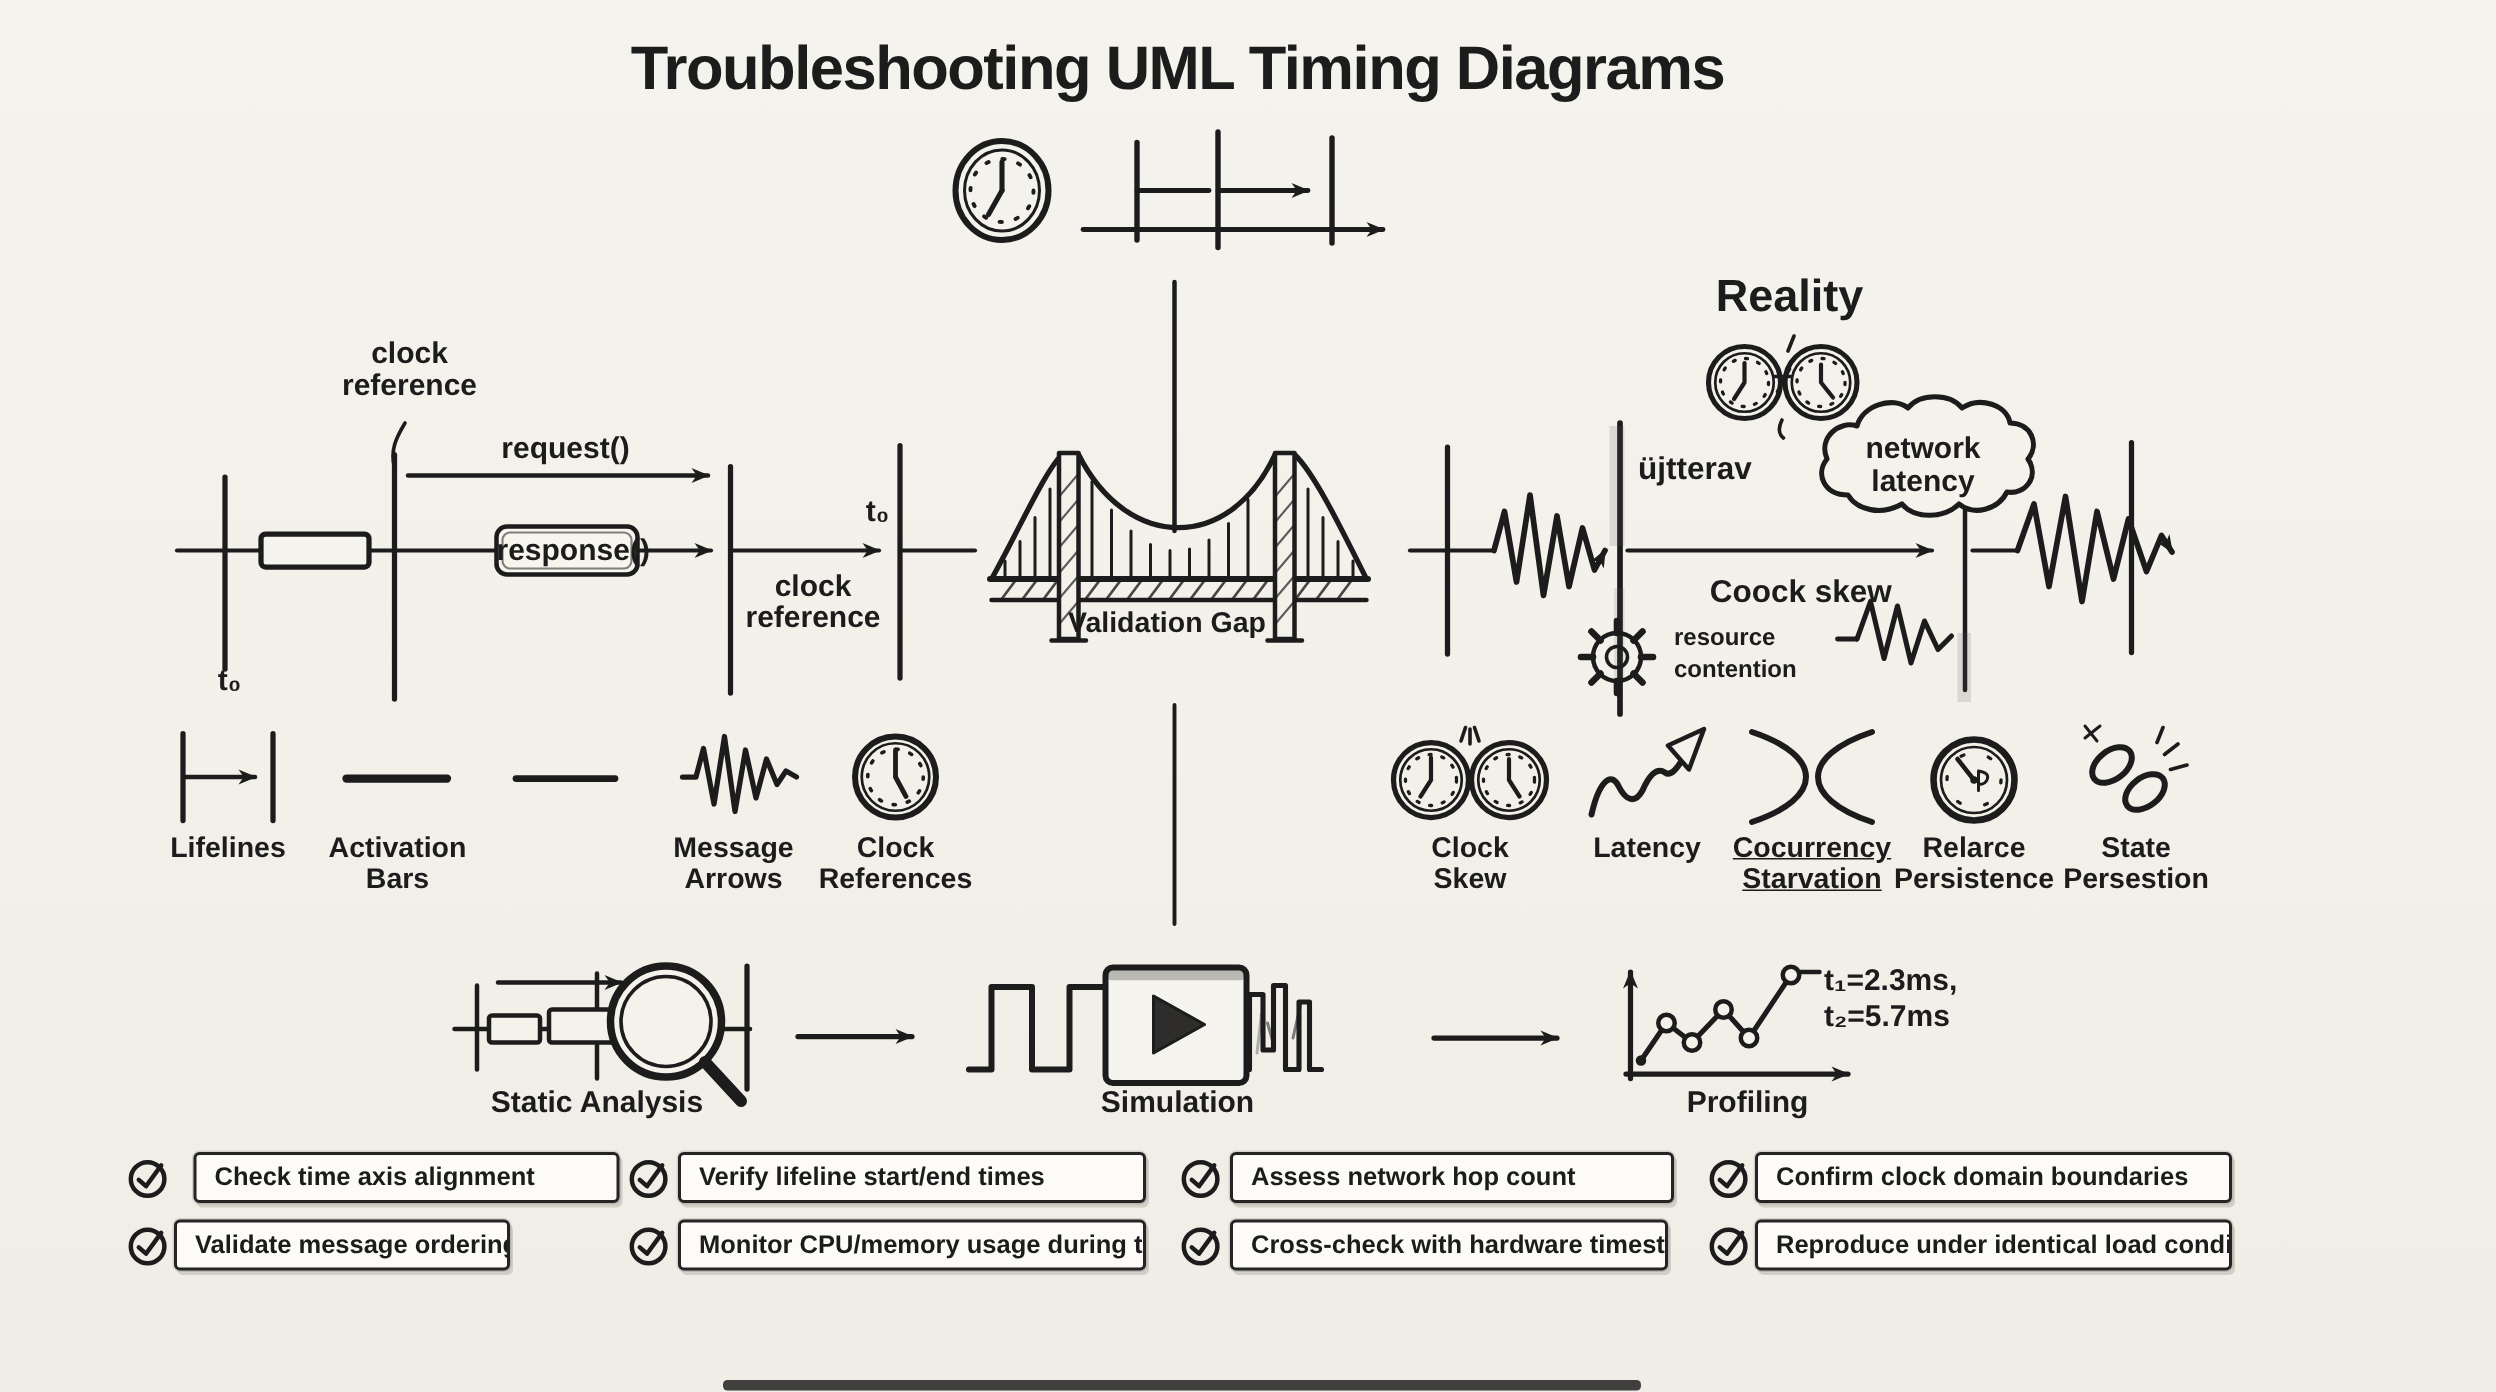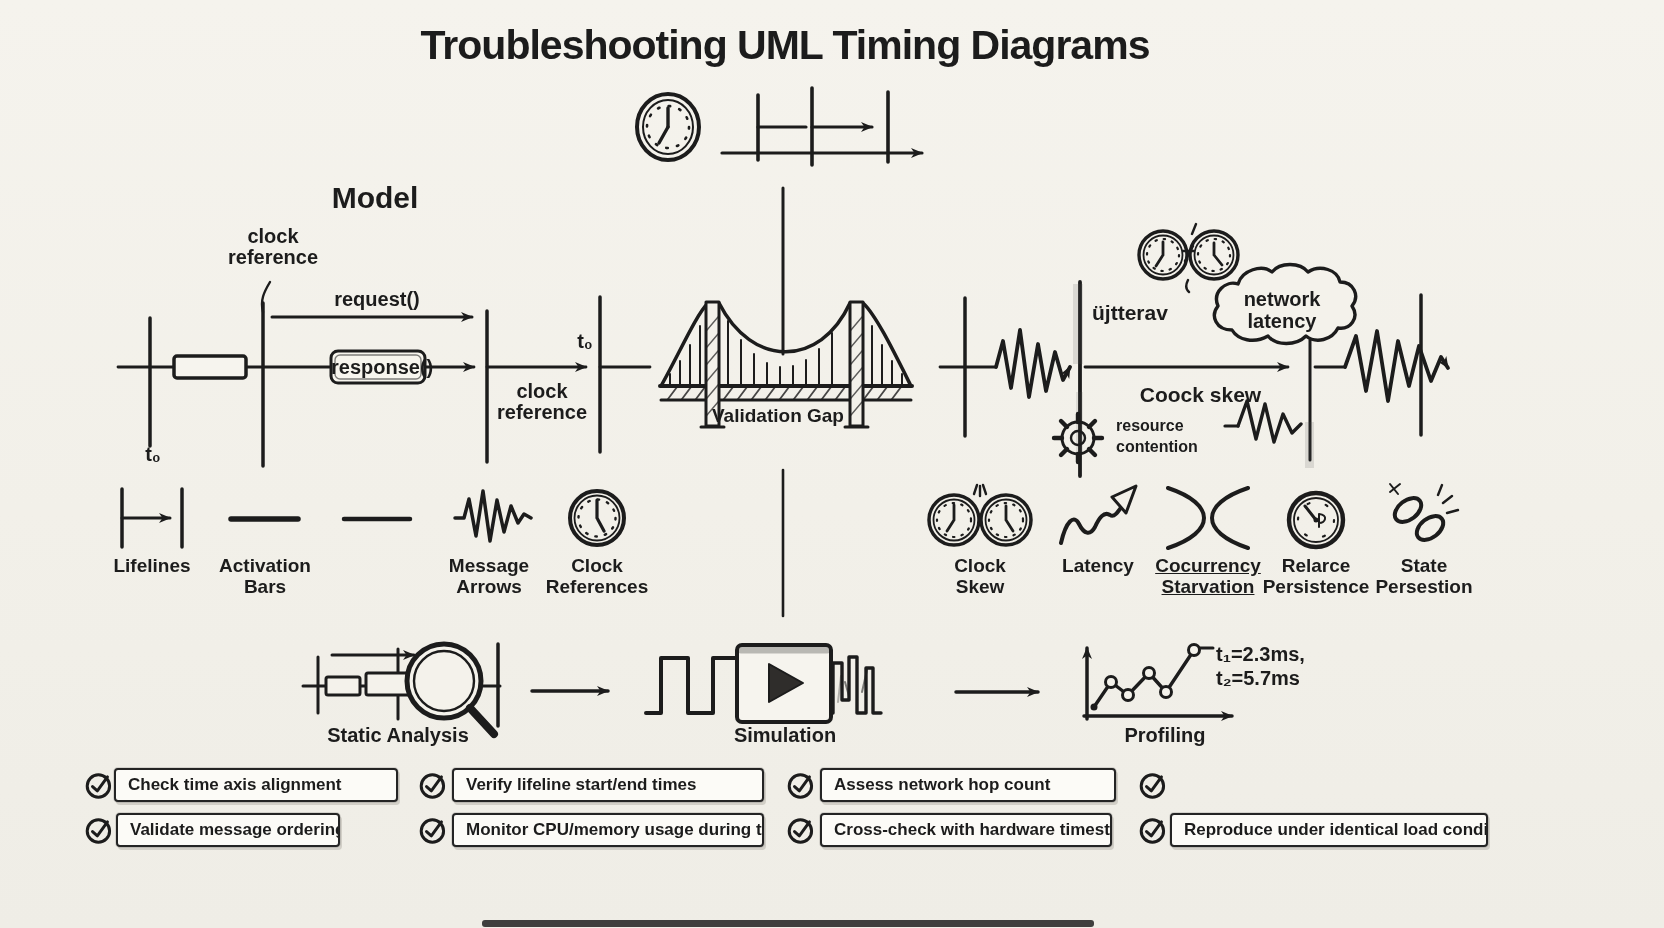--- a/index.html
+++ b/index.html
@@ -214,21 +214,21 @@
       <circle cx="1149" cy="673" r="5.5" fill="#f4f2eb" stroke-width="3"></circle>
       <circle cx="1166" cy="692" r="5.5" fill="#f4f2eb" stroke-width="3"></circle>
       <circle cx="1194" cy="650" r="5.5" fill="#f4f2eb" stroke-width="3"></circle>
       <path d="M1200,648 H1213" stroke-width="3"></path>
     </g>
   </g>
 </svg>
 
   <div class="lbl title" style="top:22px;left:0;width:1570px;">Troubleshooting UML Timing Diagrams</div>
 
-  <div class="lbl h2" style="top:181px;left:275px;width:200px;">Model</div>
+  <div class="lbl h2" style="top:181px;left:1093px;width:200px;">Reality</div>
 
   <div class="lbl dlab" style="top:226px;left:218px;width:110px;">clock reference</div>
   <div class="lbl dlab" style="top:289px;left:317px;width:120px;">request()</div>
   <div class="lbl dlab" style="top:352px;left:331px;width:94px;line-height:31px;">response()</div>
   <div class="lbl dlab" style="top:331px;left:568px;width:34px;">t₀</div>
   <div class="lbl dlab" style="top:381px;left:487px;width:110px;">clock reference</div>
   <div class="lbl dlab" style="top:444px;left:136px;width:34px;">t₀</div>
 
   <div class="lbl" style="top:405px;left:698px;width:160px;font-size:19px;">Validation Gap</div>
 
@@ -251,21 +251,21 @@
   <div class="lbl cap" style="top:724px;left:318px;width:160px;">Static Analysis</div>
   <div class="lbl cap" style="top:724px;left:715px;width:140px;">Simulation</div>
   <div class="lbl cap" style="top:724px;left:1105px;width:120px;">Profiling</div>
   <div class="lbl left ann" style="top:643px;left:1216px;width:120px;">t₁=2.3ms,</div>
   <div class="lbl left ann" style="top:667px;left:1216px;width:120px;">t₂=5.7ms</div>
 
   <svg class="chk-ic" style="left:84px;top:770px;" viewBox="0 0 30 30">
       <circle cx="13.5" cy="15" r="10.5" fill="none" stroke="#1c1c1c" stroke-width="2.8"></circle>
       <path d="M8,15.5 L12.5,19.5 L22,6.5" fill="none" stroke="#1c1c1c" stroke-width="2.8" stroke-linecap="round" stroke-linejoin="round"></path>
     </svg>
-  <div class="chk-box" style="left:114px;top:768px;width:284px;">Check time axis alignment</div>
+  <div class="chk-box" style="left:129px;top:768px;width:284px;">Check time axis alignment</div>
 
   <svg class="chk-ic" style="left:84px;top:815px;" viewBox="0 0 30 30">
       <circle cx="13.5" cy="15" r="10.5" fill="none" stroke="#1c1c1c" stroke-width="2.8"></circle>
       <path d="M8,15.5 L12.5,19.5 L22,6.5" fill="none" stroke="#1c1c1c" stroke-width="2.8" stroke-linecap="round" stroke-linejoin="round"></path>
     </svg>
   <div class="chk-box" style="left:116px;top:813px;width:224px;">Validate message ordering</div>
 
   <svg class="chk-ic" style="left:418px;top:770px;" viewBox="0 0 30 30">
       <circle cx="13.5" cy="15" r="10.5" fill="none" stroke="#1c1c1c" stroke-width="2.8"></circle>
       <path d="M8,15.5 L12.5,19.5 L22,6.5" fill="none" stroke="#1c1c1c" stroke-width="2.8" stroke-linecap="round" stroke-linejoin="round"></path>
@@ -287,20 +287,21 @@
   <svg class="chk-ic" style="left:786px;top:815px;" viewBox="0 0 30 30">
       <circle cx="13.5" cy="15" r="10.5" fill="none" stroke="#1c1c1c" stroke-width="2.8"></circle>
       <path d="M8,15.5 L12.5,19.5 L22,6.5" fill="none" stroke="#1c1c1c" stroke-width="2.8" stroke-linecap="round" stroke-linejoin="round"></path>
     </svg>
   <div class="chk-box" style="left:820px;top:813px;width:292px;">Cross-check with hardware timestamps</div>
 
   <svg class="chk-ic" style="left:1138px;top:770px;" viewBox="0 0 30 30">
       <circle cx="13.5" cy="15" r="10.5" fill="none" stroke="#1c1c1c" stroke-width="2.8"></circle>
       <path d="M8,15.5 L12.5,19.5 L22,6.5" fill="none" stroke="#1c1c1c" stroke-width="2.8" stroke-linecap="round" stroke-linejoin="round"></path>
     </svg>
+  <div class="chk-box" style="left:1170px;top:768px;width:318px;">Confirm clock domain boundaries</div>
 
   <svg class="chk-ic" style="left:1138px;top:815px;" viewBox="0 0 30 30">
       <circle cx="13.5" cy="15" r="10.5" fill="none" stroke="#1c1c1c" stroke-width="2.8"></circle>
       <path d="M8,15.5 L12.5,19.5 L22,6.5" fill="none" stroke="#1c1c1c" stroke-width="2.8" stroke-linecap="round" stroke-linejoin="round"></path>
     </svg>
   <div class="chk-box" style="left:1170px;top:813px;width:318px;">Reproduce under identical load conditions</div>
 
   <div class="strip"></div>
 </div>
 

